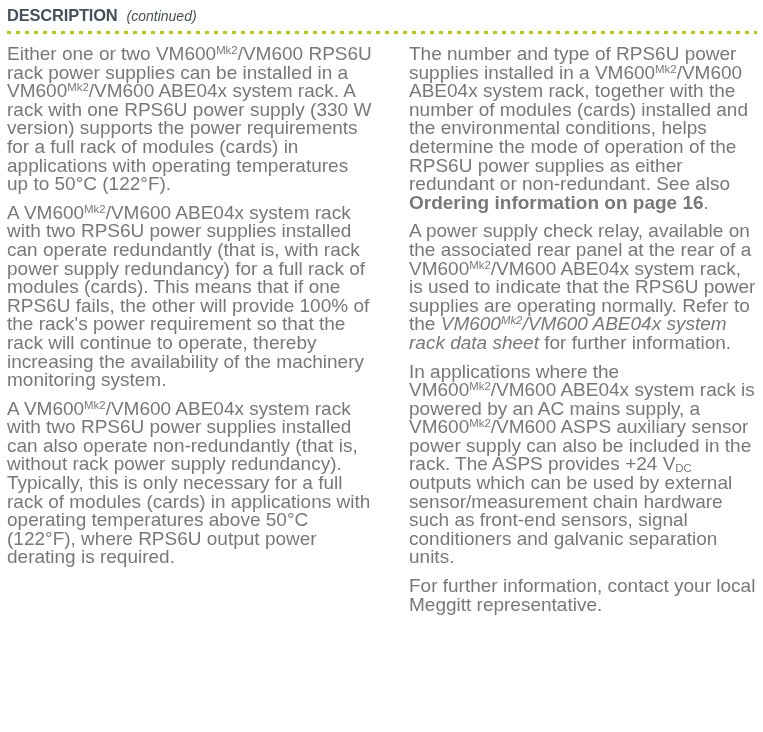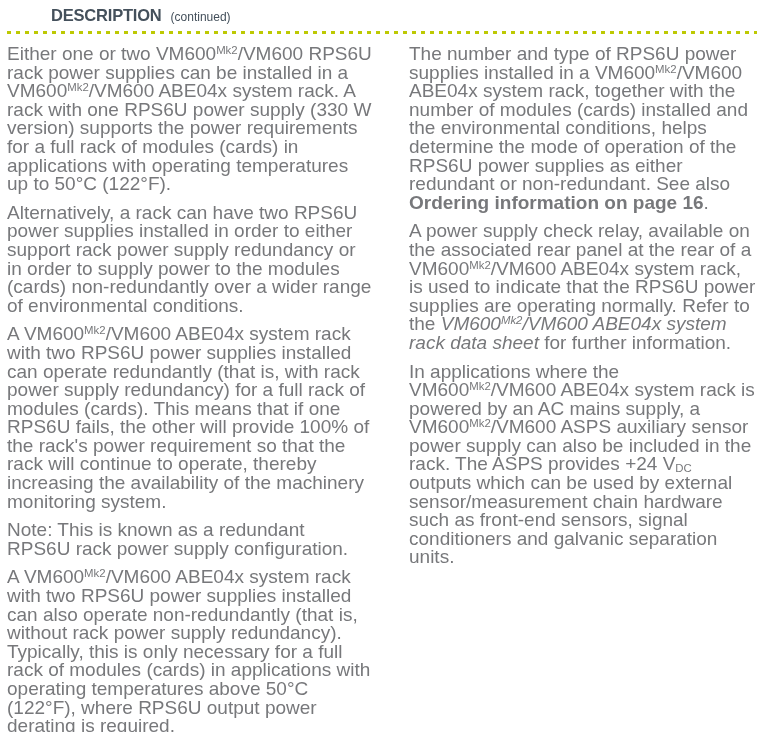--- a/index.html
+++ b/index.html
@@ -25,24 +25,24 @@
     display: flex;
     align-items: baseline;
     gap: 9px;
     padding-top: 2px;
   }
   .doc-title {
     font-weight: bold;
     font-size: 16.5px;
     letter-spacing: -0.2px;
     color: var(--heading);
-    margin-left: 44px;
   }
   .doc-subtitle {
-    font-size: 12px;
+    font-style: italic;
+    font-size: 14px;
     color: var(--heading);
   }
   .dotted-divider {
     margin-top: 6px;
     height: 3px;
     width: 100%;
     background: repeating-linear-gradient(
       to right,
       var(--accent) 0 4px,
       transparent 4px 9px
@@ -75,25 +75,24 @@
   <div class="header-row">
     <span class="doc-title">DESCRIPTION</span>
     <span class="doc-subtitle">(continued)</span>
   </div>
 
   <div class="dotted-divider"></div>
 
   <div class="columns">
     <div class="col col-left">
         <p class="para"><span>Either one or two VM600</span><span class="sup">Mk2</span><span>/VM600 RPS6U rack power supplies can be installed in a VM600</span><span class="sup">Mk2</span><span>/VM600 ABE04x system rack. A rack with one RPS6U power supply (330 W version) supports the power requirements for a full rack of modules (cards) in applications with operating temperatures up to 50°C (122°F).</span></p>
-        <p class="para"><span>Alternatively, a rack can have two RPS6U power supplies installed in order to either support rack power supply redundancy or in order to supply power to the modules (cards) non-redundantly over a wider range of environmental conditions.</span></p>
         <p class="para"><span>A VM600</span><span class="sup">Mk2</span><span>/VM600 ABE04x system rack with two RPS6U power supplies installed can operate redundantly (that is, with rack power supply redundancy) for a full rack of modules (cards). This means that if one RPS6U fails, the other will provide 100% of the rack's power requirement so that the rack will continue to operate, thereby increasing the availability of the machinery monitoring system.</span></p>
-        <p class="para"><span>Note: This is known as a redundant RPS6U rack power supply configuration.</span></p>
         <p class="para"><span>A VM600</span><span class="sup">Mk2</span><span>/VM600 ABE04x system rack with two RPS6U power supplies installed can also operate non-redundantly (that is, without rack power supply redundancy). Typically, this is only necessary for a full rack of modules (cards) in applications with operating temperatures above 50°C (122°F), where RPS6U output power derating is required.</span></p>
       </div>
     <div class="col col-right">
         <p class="para"><span>The number and type of RPS6U power supplies installed in a VM600</span><span class="sup">Mk2</span><span>/VM600 ABE04x system rack, together with the number of modules (cards) installed and the environmental conditions, helps determine the mode of operation of the RPS6U power supplies as either redundant or non-redundant. See also </span><span class="b">Ordering information on page 16</span><span>.</span></p>
         <p class="para"><span>A power supply check relay, available on the associated rear panel at the rear of a VM600</span><span class="sup">Mk2</span><span>/VM600 ABE04x system rack, is used to indicate that the RPS6U power supplies are operating normally. Refer to the </span><span class="i">VM600</span><span class="i sup">Mk2</span><span class="i">/VM600 ABE04x system rack data sheet</span><span> for further information.</span></p>
         <p class="para"><span>In applications where the VM600</span><span class="sup">Mk2</span><span>/VM600 ABE04x system rack is powered by an AC mains supply, a VM600</span><span class="sup">Mk2</span><span>/VM600 ASPS auxiliary sensor power supply can also be included in the rack. The ASPS provides +24 V</span><span class="sub">DC</span><span> outputs which can be used by external sensor/measurement chain hardware such as front-end sensors, signal conditioners and galvanic separation units.</span></p>
+        <p class="para"><span>For further information, contact your local Meggitt representative.</span></p>
       </div>
   </div>
 
 </div>
 
 </body></html>

